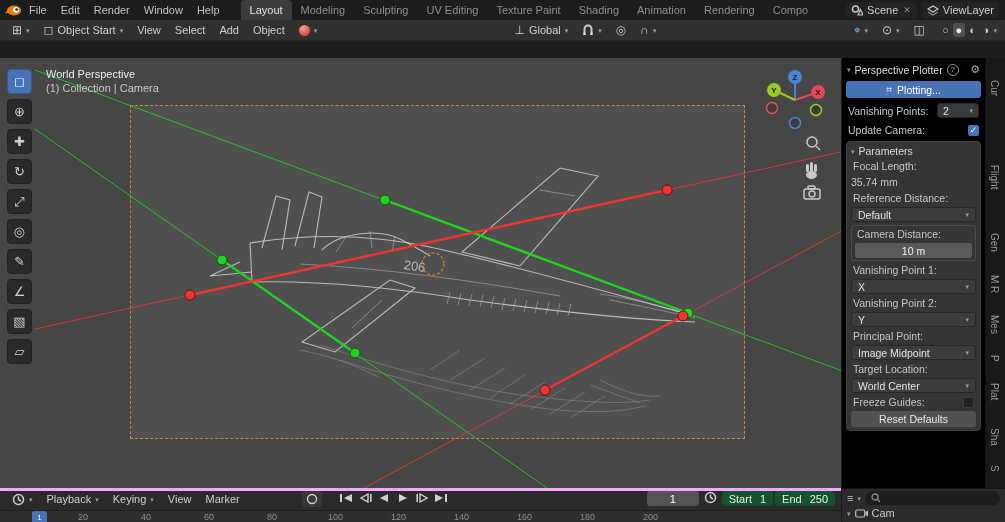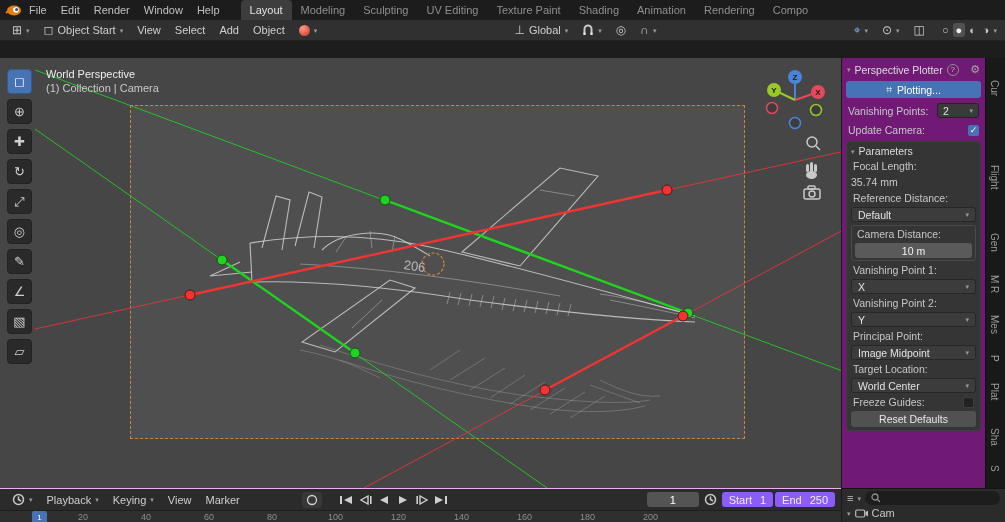--- a/index.html
+++ b/index.html
@@ -43,49 +43,49 @@
   .sketch{stroke:#d6d6d6;fill:none;stroke-width:1.1;opacity:.8}
   .sketch2{stroke:#cfcfcf;fill:none;stroke-width:1;opacity:.45}
   .shadow{stroke:#c9c9c9;fill:none;stroke-width:1;opacity:.28}
   .axlbl{font-size:8px;font-weight:bold;fill:#202020;font-family:"Liberation Sans",sans-serif}
   .navico{stroke:#c9c9c9;fill:none;stroke-width:1.5}
   
   .toolbar{position:absolute;left:7px;top:11px;display:flex;flex-direction:column;gap:5px}
   .tool{width:25px;height:25px;background:rgba(40,40,40,.92);border:1px solid #222;border-radius:4px;display:flex;align-items:center;justify-content:center;color:#cfcfcf;font-size:13px}
   .tool.active{background:var(--accent);border-color:#365a8c;color:#fff}
   
-  .npanel{position:absolute;left:841px;top:58px;width:144px;height:430px;background:#701a75;border-left:1px solid #1a1a1a;padding:4px 4px;display:flex;flex-direction:column;gap:4px;font-size:10.5px}
+  .npanel{position:absolute;left:841px;top:58px;width:144px;height:430px;background:#000000;border-left:1px solid #1a1a1a;padding:4px 4px;display:flex;flex-direction:column;gap:4px;font-size:10.5px}
   .np-header{display:flex;align-items:center;gap:4px;color:#dcdcdc;padding:1px 1px;white-space:nowrap}
   .helpico{width:12px;height:12px;border:1px solid #8c8c8c;border-radius:50%;font-size:8px;color:#b9b9b9;display:flex;align-items:center;justify-content:center;flex:0 0 auto}
   .gearico{margin-left:auto;color:#a5a5a5;font-size:11px}
   .btn-blue{height:17px;background:var(--accent);border-radius:3px;color:#fff;display:flex;align-items:center;justify-content:center;gap:5px}
   .prow{display:flex;align-items:center;justify-content:space-between;padding:1px 2px;color:#c6c6c6}
   .valbox{background:#3a3a3a;border:1px solid #242424;border-radius:3px;height:15px;display:flex;align-items:center;justify-content:space-between;padding:0 5px;color:#e3e3e3;min-width:42px;gap:4px}
   .checkbox{width:11px;height:11px;border-radius:2px;flex:0 0 auto}
   .checkbox.on{background:var(--accent);color:#fff;font-size:9px;display:flex;align-items:center;justify-content:center;line-height:1}
   .checkbox.off{background:#222;border:1px solid #3d3d3d}
   .subpanel{background:#353535;border:1px solid #3e3e3e;border-radius:4px;padding:3px 4px;display:flex;flex-direction:column;gap:3px}
   .plabel{color:#c6c6c6;padding:0 2px}
   .dropdown{height:15px;background:#3c3c3c;border:1px solid #272727;border-radius:3px;display:flex;align-items:center;justify-content:space-between;padding:0 6px;color:#e2e2e2}
   .numfield{height:15px;background:#5a5a5a;border-radius:3px;display:flex;align-items:center;justify-content:center;color:#f2f2f2}
   .btn-gray{height:16px;background:#515151;border-radius:3px;display:flex;align-items:center;justify-content:center;color:#e8e8e8}
   .centerval{color:#c9c9c9;padding:1px 0}
   .cdbox{border:1px solid #4a4a4a;border-radius:3px;padding:2px 3px;display:flex;flex-direction:column;gap:3px}
   
   .tabstrip{position:absolute;left:985px;top:58px;width:20px;height:430px;background:#191919;border-left:1px solid #101010}
   .vtab{position:absolute;left:3px;writing-mode:vertical-rl;color:#9b9b9b;font-size:10px;white-space:nowrap}
   
-  .timeline{position:absolute;left:0;top:488px;width:841px;height:22px;background:#2b2b2b;border-top:1px solid #f0abfc;display:flex;align-items:center;padding:0 6px;gap:2px}
+  .timeline{position:absolute;left:0;top:488px;width:841px;height:22px;background:#2b2b2b;border-top:3px solid #f0abfc;display:flex;align-items:flex-start;padding:0 6px;gap:2px}
   .tlmenu{padding:2px 6px;color:#cfcfcf;display:flex;align-items:center;gap:4px;white-space:nowrap}
   .recbox{width:20px;height:16px;background:#383838;border-radius:3px;display:flex;align-items:center;justify-content:center;margin-left:54px}
   .transport{display:flex;gap:2px;align-items:center;margin-left:14px}
   .tbtn{width:17px;height:14px;display:flex;align-items:center;justify-content:center}
   .tbtn svg{display:block}
   .framefield{width:52px;height:15px;background:#545454;border-radius:3px;display:flex;align-items:center;justify-content:center;color:#fff}
-  .rfield{height:15px;background:#8b5cf6;border-radius:3px;padding:0 7px;display:flex;gap:8px;align-items:center;color:#ededed}
+  .rfield{height:15px;background:#14532d;border-radius:3px;padding:0 7px;display:flex;gap:8px;align-items:center;color:#ededed}
   
   .ruler{position:absolute;left:0;top:510px;width:841px;height:12px;background:#2f2f2f;border-top:1px solid #1e1e1e;overflow:hidden;color:#8d8d8d;font-size:9px}
   .tick{position:absolute;top:1px}
   .playhead{position:absolute;left:32px;top:0;width:15px;height:12px;background:var(--accent);border-radius:2px 2px 0 0;color:#fff;font-size:8px;display:flex;align-items:center;justify-content:center}
   
   .miniout{position:absolute;left:841px;top:488px;width:164px;height:34px;background:#2b2b2b;border-left:1px solid #1a1a1a;border-top:1px solid #141414;padding:2px 5px;display:flex;flex-direction:column;gap:2px}
   .mo-row{display:flex;align-items:center;gap:4px;color:#c6c6c6}
   .searchbox{flex:1;height:14px;background:#1d1d1d;border-radius:8px;display:flex;align-items:center;padding:0 6px;gap:4px}
   .searchbox input{background:transparent;border:none;outline:none;color:#cfcfcf;font-size:10px;width:100%;font-family:"Liberation Sans",sans-serif}
 </style>
@@ -109,20 +109,37 @@
     <div class="ws-tabs">
       <span class="ws active">Layout</span>
       <span class="ws">Modeling</span>
       <span class="ws">Sculpting</span>
       <span class="ws">UV Editing</span>
       <span class="ws">Texture Paint</span>
       <span class="ws">Shading</span>
       <span class="ws">Animation</span>
       <span class="ws">Rendering</span>
       <span class="ws">Compo</span>
+    </div>
+    <div class="topbar-right">
+      <div class="chip">
+        <svg width="12" height="12">
+          <circle cx="4.5" cy="5" r="3" class="navico" stroke-width="1.2"></circle>
+          <path d="M7,11 L9.5,5.5 L12,11 Z" fill="none" stroke="#c9c9c9" stroke-width="1.2"></path>
+        </svg>
+        <span>Scene</span>
+        <span class="xbtn">✕</span>
+      </div>
+      <div class="chip">
+        <svg width="12" height="12">
+          <path d="M1,5 L6,2 L11,5 L6,8 Z" fill="none" stroke="#c9c9c9" stroke-width="1.1"></path>
+          <path d="M1,8 L6,11 L11,8" fill="none" stroke="#8a8a8a" stroke-width="1.1"></path>
+        </svg>
+        <span>ViewLayer</span>
+      </div>
     </div>
   </div>
 
   <div class="header2">
     <div class="h2item">
       <span class="h2icon">⊞</span>
         <span class="chev">▾</span>
     </div>
     <div class="h2item">
       <span class="h2icon">◻</span>

